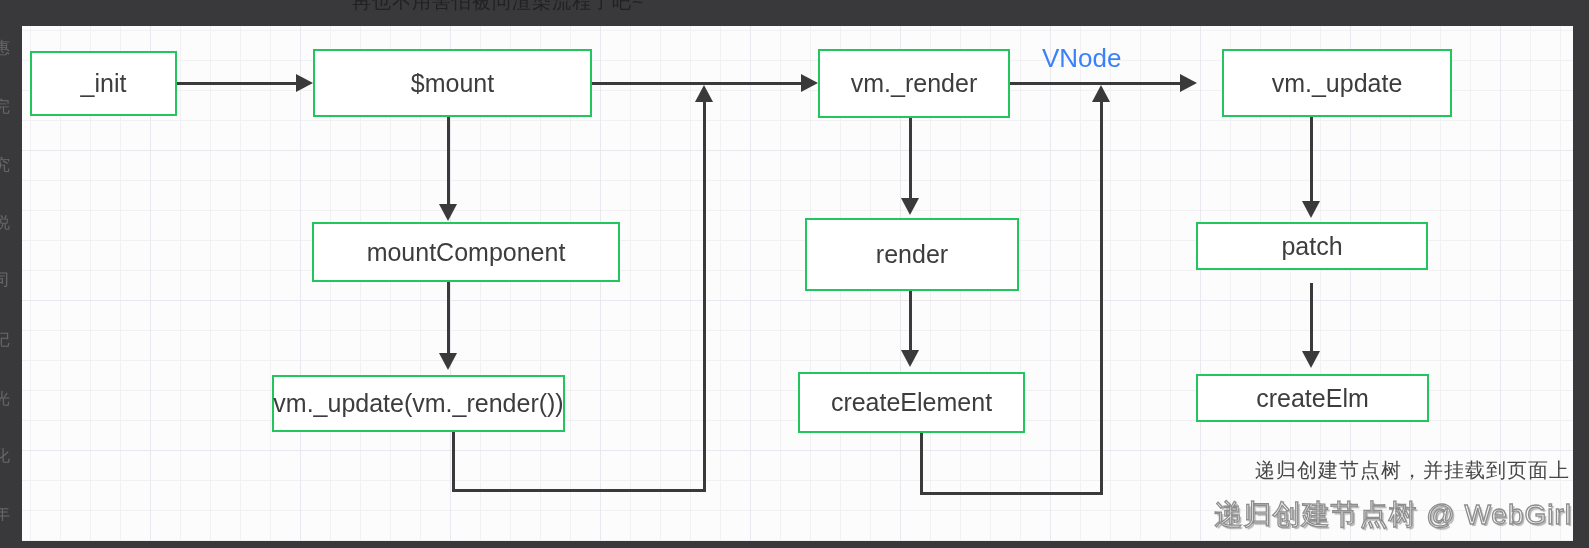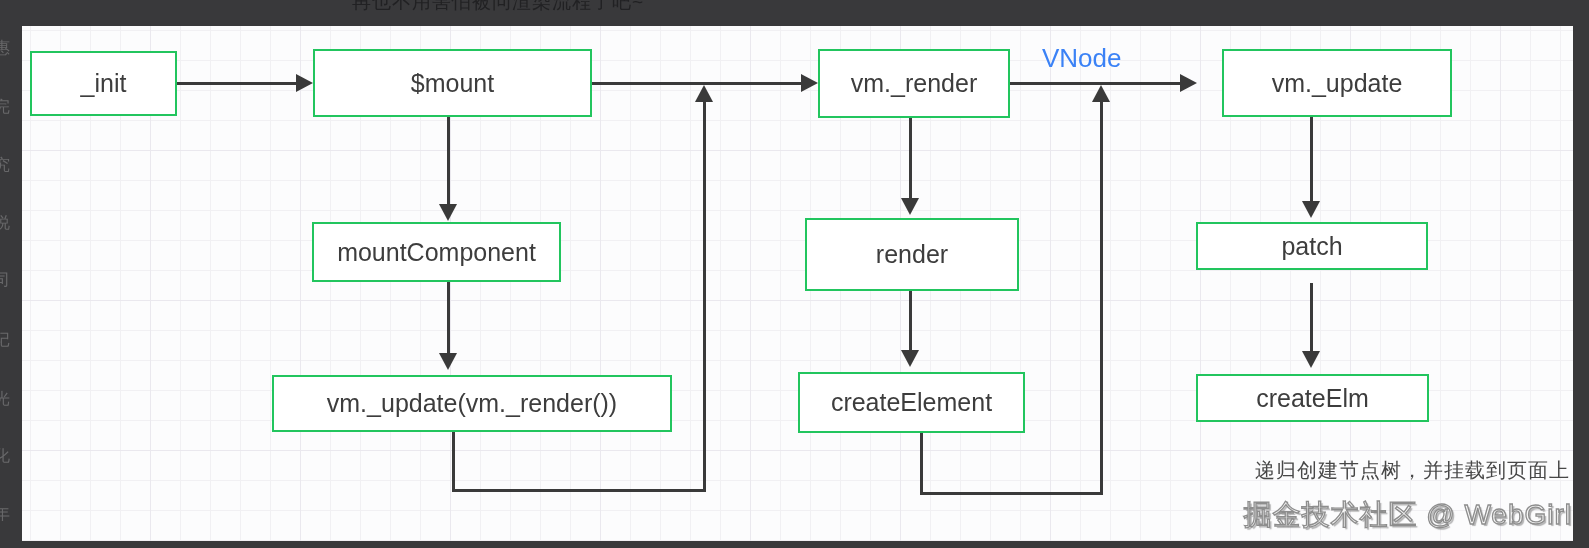--- a/index.html
+++ b/index.html
@@ -57,31 +57,31 @@
 <div class="node" style="left:313px;top:49px;width:279px;height:68px;">
   <span>$mount</span>
 </div>
 <div class="node" style="left:818px;top:49px;width:192px;height:69px;">
   <span>vm._render</span>
 </div>
 <div class="node" style="left:1197px;top:49px;width:230px;height:68px;margin-left:25px;">
   <span>vm._update</span>
 </div>
 
-<div class="node" style="left:312px;top:222px;width:249px;height:60px;">
+<div class="node" style="left:312px;top:222px;width:308px;height:60px;">
   <span>mountComponent</span>
 </div>
 <div class="node" style="left:805px;top:218px;width:214px;height:73px;">
   <span>render</span>
 </div>
 <div class="node" style="left:1196px;top:222px;width:232px;height:48px;">
   <span>patch</span>
 </div>
 
-<div class="node" style="left:272px;top:375px;width:400px;height:57px;">
+<div class="node" style="left:272px;top:375px;width:293px;height:57px;">
   <span>vm._update(vm._render())</span>
 </div>
 <div class="node" style="left:798px;top:372px;width:227px;height:61px;">
   <span>createElement</span>
 </div>
 <div class="node" style="left:1196px;top:374px;width:233px;height:48px;">
   <span>createElm</span>
 </div>
 
 <div class="hline" style="left:176px;top:82px;width:121px;"></div>
@@ -116,21 +116,21 @@
 <div class="vline" style="left:703px;top:102px;height:390px;"></div>
 <div class="head head-up" style="left:695px;top:85px;"></div>
 
 <div class="vline" style="left:920px;top:433px;height:62px;"></div>
 <div class="hline" style="left:920px;top:492px;width:182px;"></div>
 <div class="vline" style="left:1100px;top:102px;height:393px;"></div>
 <div class="head head-up" style="left:1092px;top:85px;"></div>
 
 <div class="edge-label">VNode</div>
 <div class="annotation">递归创建节点树，并挂载到页面上</div>
-<div class="watermark">掘金技术社区 @ WebGirl</div>
+<div class="watermark">递归创建节点树 @ WebGirl</div>
 
 <div class="bar bar-top">
   <span class="top-clipped">再也不用害怕被问渲染流程了吧~</span>
 </div>
 <div class="bar bar-corner"></div>
 <div class="bar bar-left">
   <span class="left-frag">惠 完 究 说 司 记 光 化 年</span>
 </div>
 <div class="bar bar-right"></div>
 <div class="bar bar-bottom"></div>

